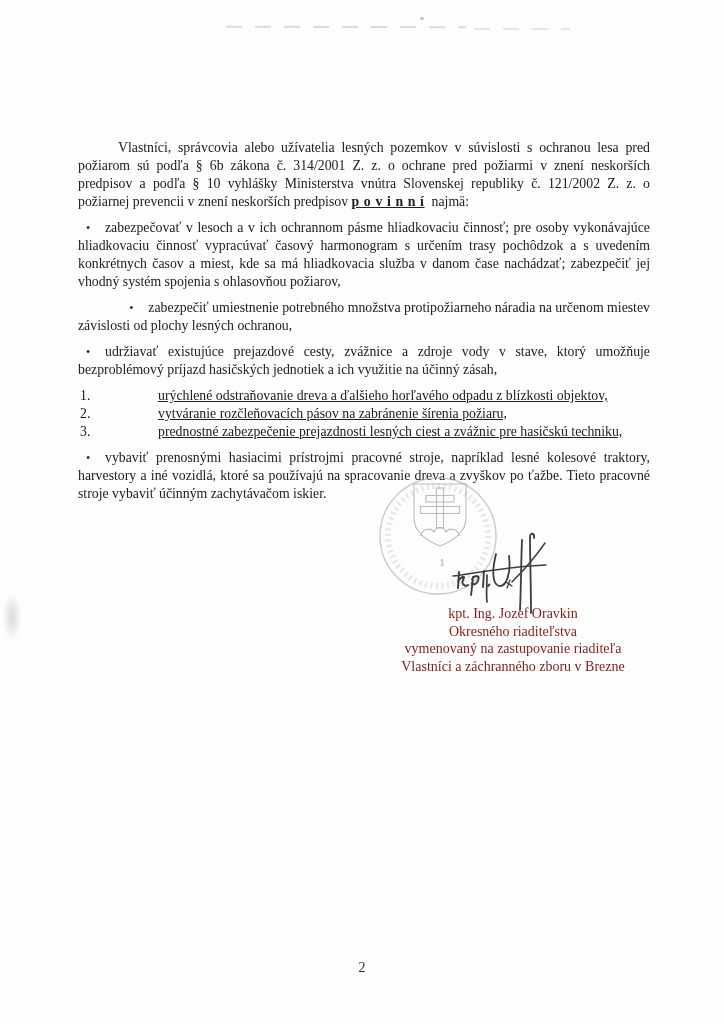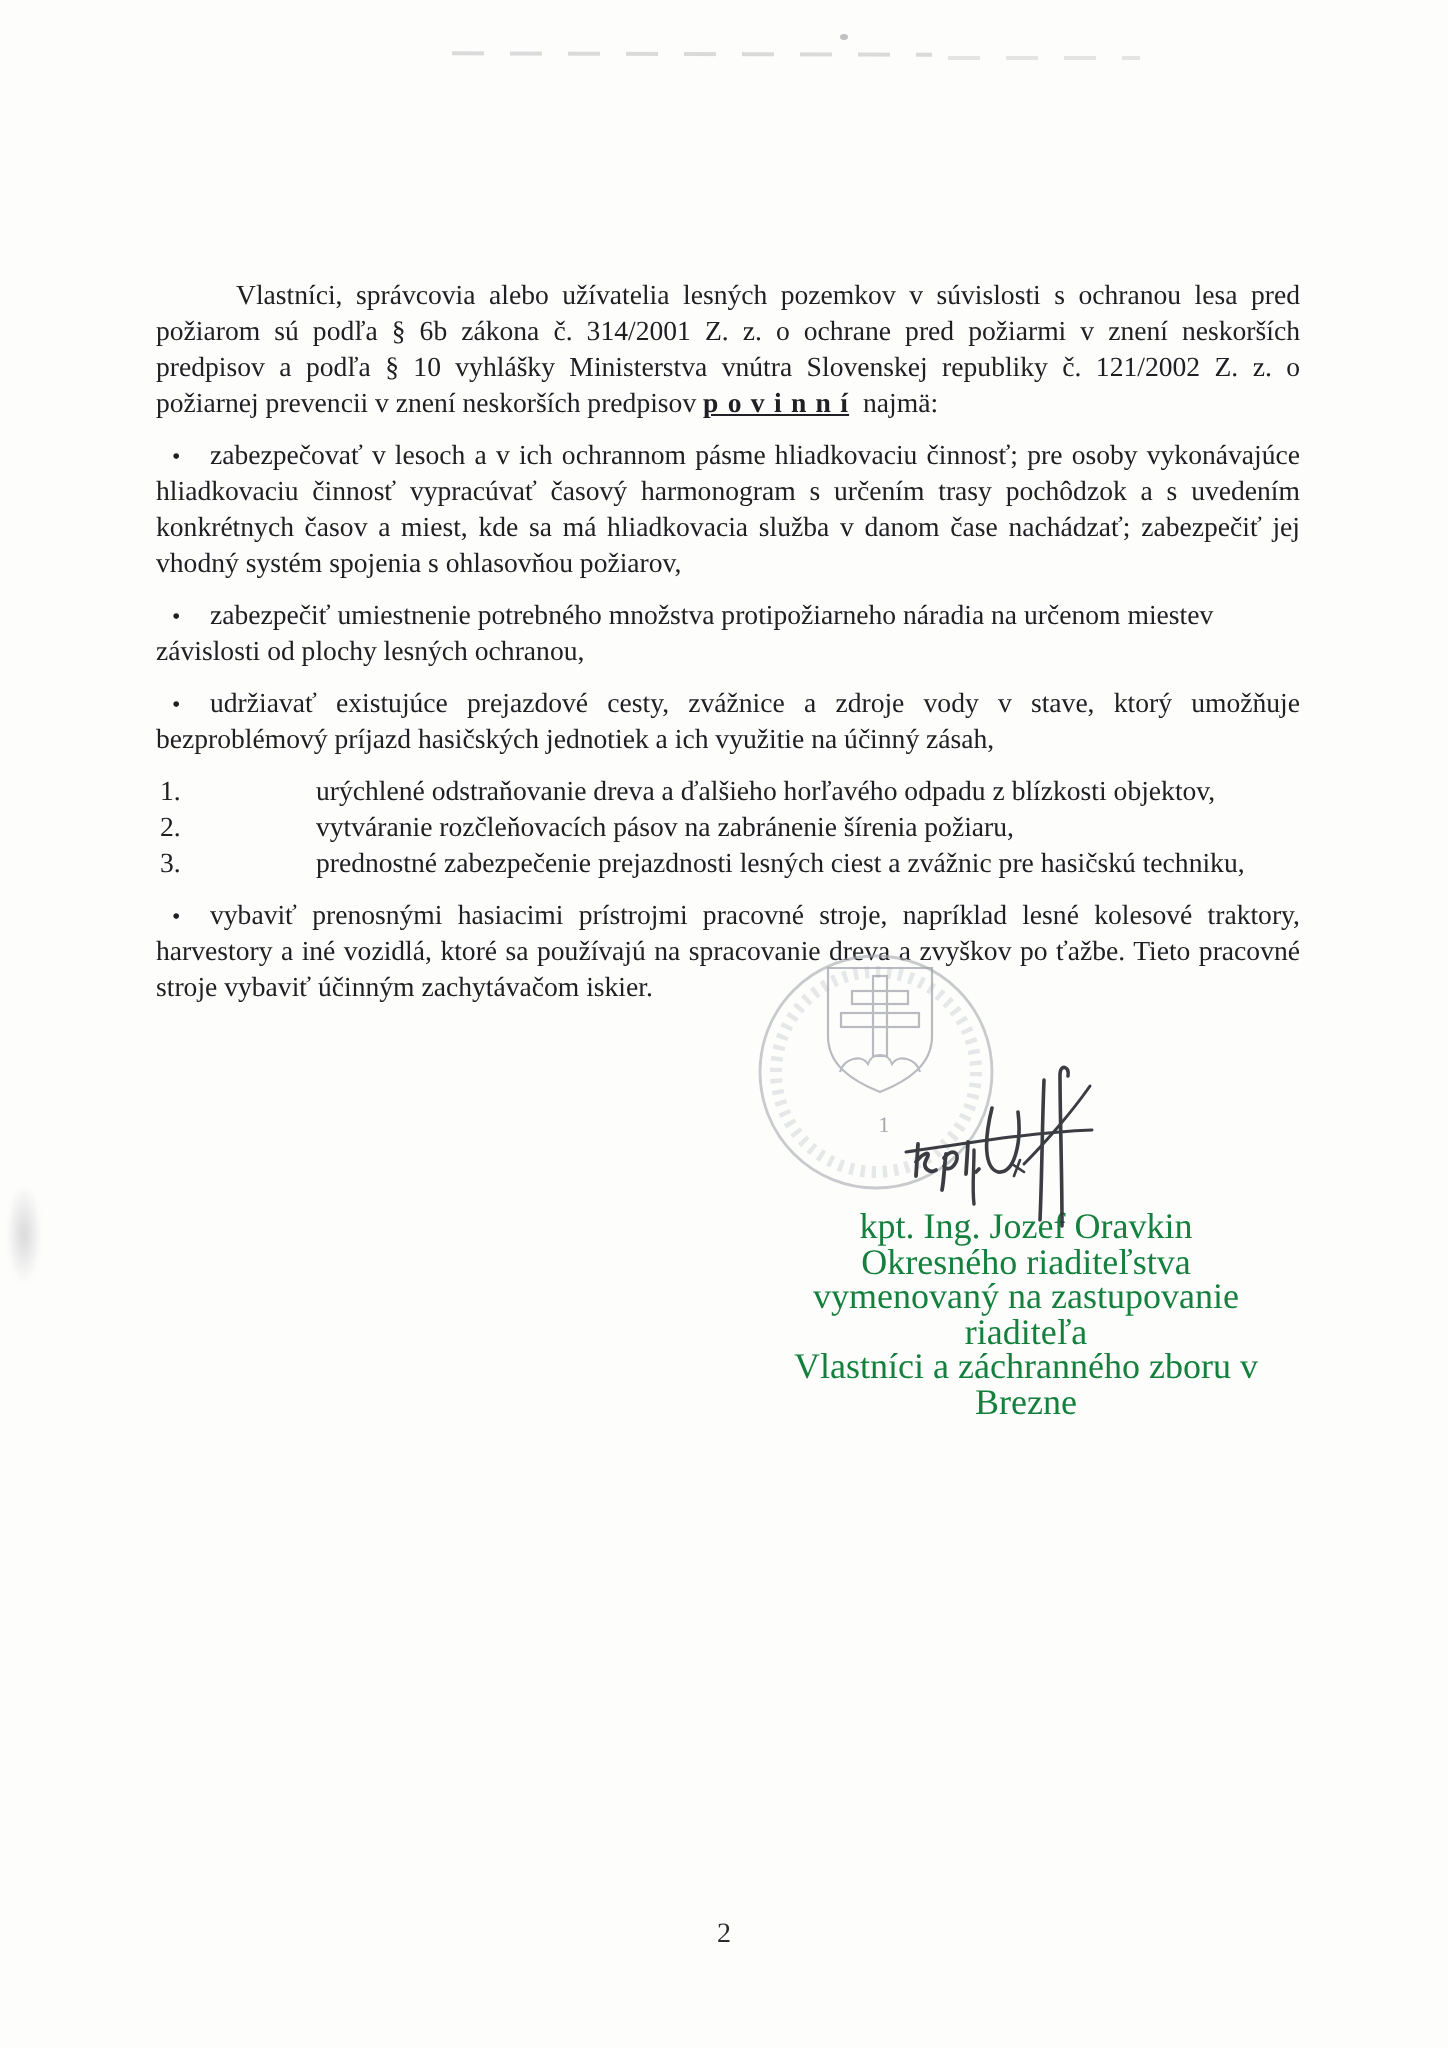--- a/index.html
+++ b/index.html
@@ -25,34 +25,34 @@
   .content {
     position:absolute; left:78px; top:139px; width:572px;
     font-size:13.8px; line-height:18px; text-align:justify;
   }
   .para { margin:0 0 8px 0; }
   .para.nogap { margin-bottom:1px; }
   .intro { text-indent:40px; }
   .emph { font-weight:bold; text-decoration:underline; letter-spacing:.6px; }
   .after-emph { padding-left:7px; }
   .bullet-glyph { display:inline-block; width:27px; padding-left:8px; text-indent:0; font-size:12px; }
-  .flexline { display:flex; justify-content:flex-start; white-space:nowrap; }
-  .numlist { margin-bottom:8px; }
+  .flexline { display:flex; justify-content:flex-end; white-space:nowrap; }
+  .numlist { margin-bottom:8px;text-decoration:underline; }
   .numline { margin:0; }
   .num { display:inline-block; width:80px; padding-left:2px; }
 
   
   .stamp { position:absolute; left:376px; top:474px; width:124px; height:124px; }
   
   .signature { position:absolute; left:446px; top:530px; width:124px; height:96px; z-index:3; }
 
   
   .sigblock {
     position:absolute; left:377px; top:605px; width:272px;
-    text-align:center; font-size:18px; line-height:17.6px; color:#15803d;
+    text-align:center; font-size:14px; line-height:17.6px; color:#7f1d1d;
   }
 
   .pageno { position:absolute; left:0; top:960px; width:724px; text-align:center; font-size:14px; color:#2a2a2e; }
 </style>
 </head>
 <body>
 
 <div class="page">
 
   <div class="scanline s1"></div>

